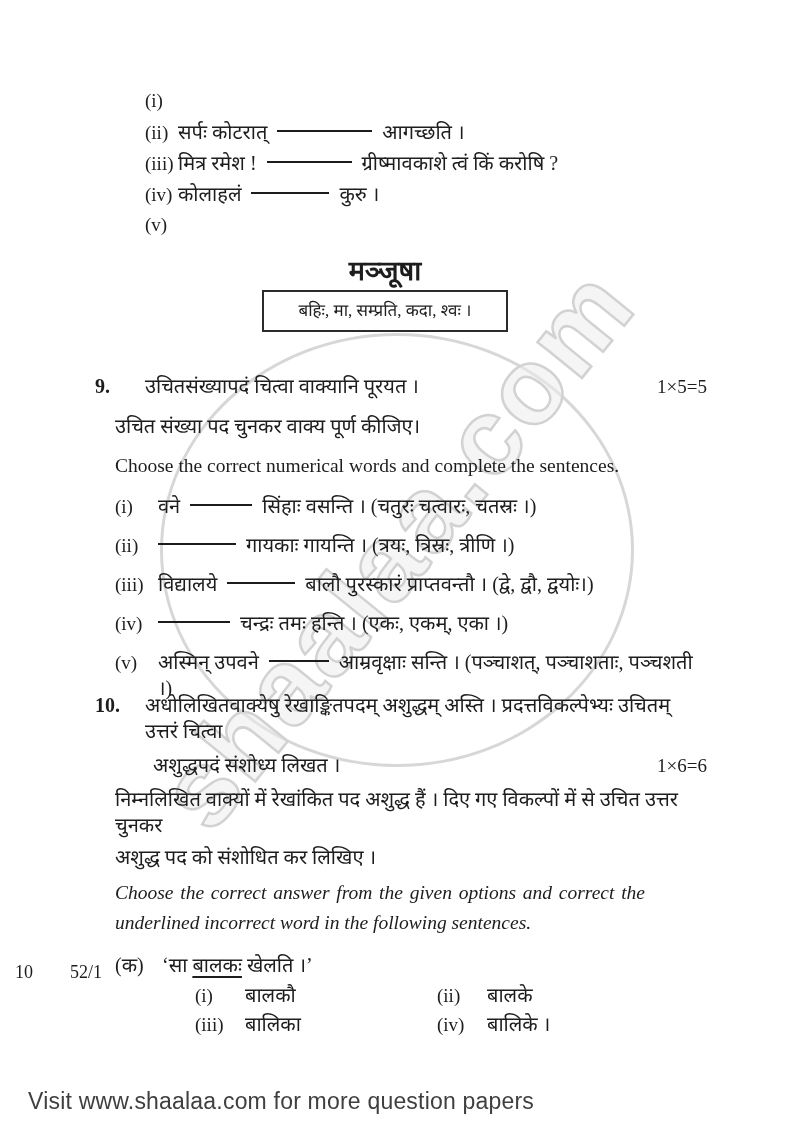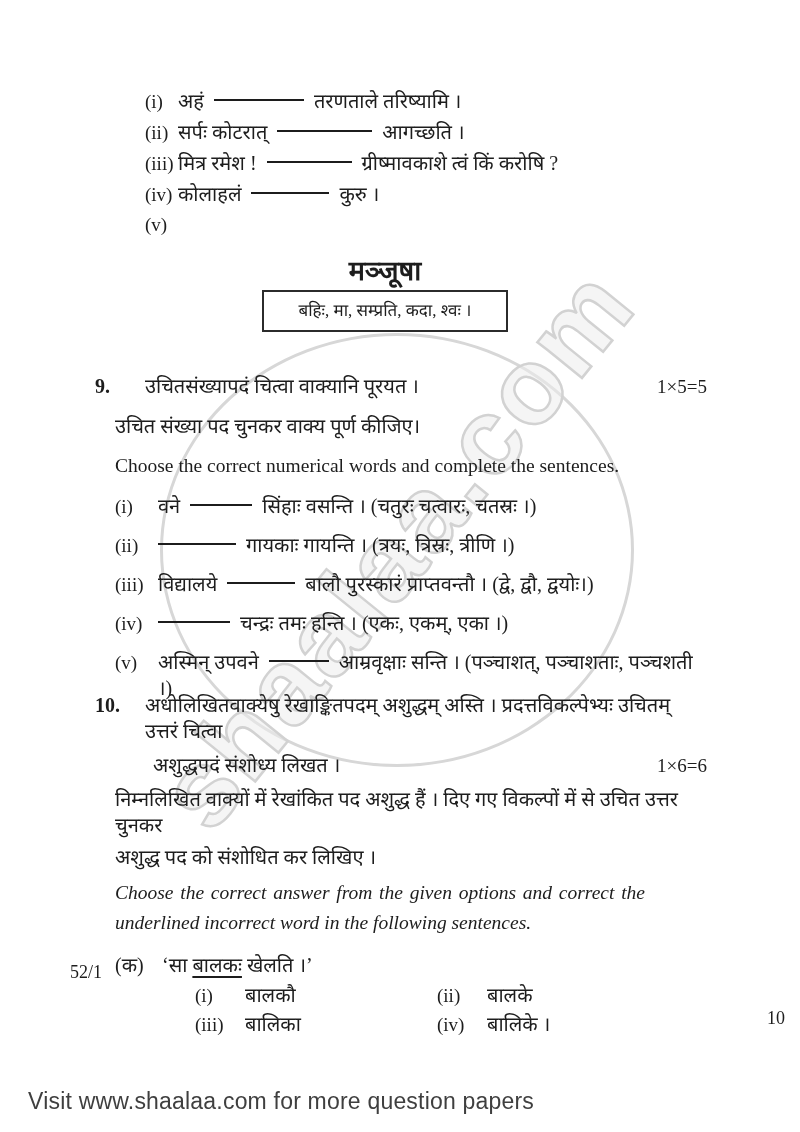--- a/index.html
+++ b/index.html
@@ -40,37 +40,36 @@
   .q9items .inum{flex:0 0 43px;}
   .jpara{width:530px;text-align:justify;font-style:italic;}
   .ka-row{display:flex;align-items:baseline;margin-top:14px;}
   .ka-label{flex:0 0 47px;font-size:20px;}
   .ka-underline{text-decoration:underline;text-underline-offset:4px;}
   .opts{margin-left:100px;margin-top:4px;display:grid;grid-template-columns:242px auto;row-gap:2px;}
   .opt{display:flex;align-items:baseline;line-height:27px;}
   .opt .onum{flex:0 0 50px;font-size:19px;}
   
   .code{left:70px;top:962px;font-size:18px;}
-  .pageno{left:15px;top:1008px;width:770px;text-align:right;font-size:18px;}
+  .pageno{left:15px;top:962px;width:770px;text-align:left;font-size:18px;}
   
   .brand{left:28px;top:1088px;font-family:"Liberation Sans","DejaVu Sans",sans-serif;
          font-size:23px;color:#3f3f3f;letter-spacing:.2px;}
 </style>
 </head>
 <body>
 
 <div class="page">
 
   <div class="wm-ring"></div>
   <div class="wm-text">shaalaa.com</div>
 
   <div class="layer toplist dev">
     <div class="row">
       <span class="inum">(i)</span>
-      <span><span>अहं</span><span class="blank" style="width:90px"></span><span>तरणताले तरिष्यामि ।</span></span>
     </div>
     <div class="row">
       <span class="inum">(ii)</span>
       <span><span>सर्पः कोटरात्</span><span class="blank" style="width:95px"></span><span>आगच्छति ।</span></span>
     </div>
     <div class="row">
       <span class="inum">(iii)</span>
       <span><span>मित्र रमेश !</span><span class="blank" style="width:85px"></span><span>ग्रीष्मावकाशे त्वं किं करोषि ?</span></span>
     </div>
     <div class="row">

